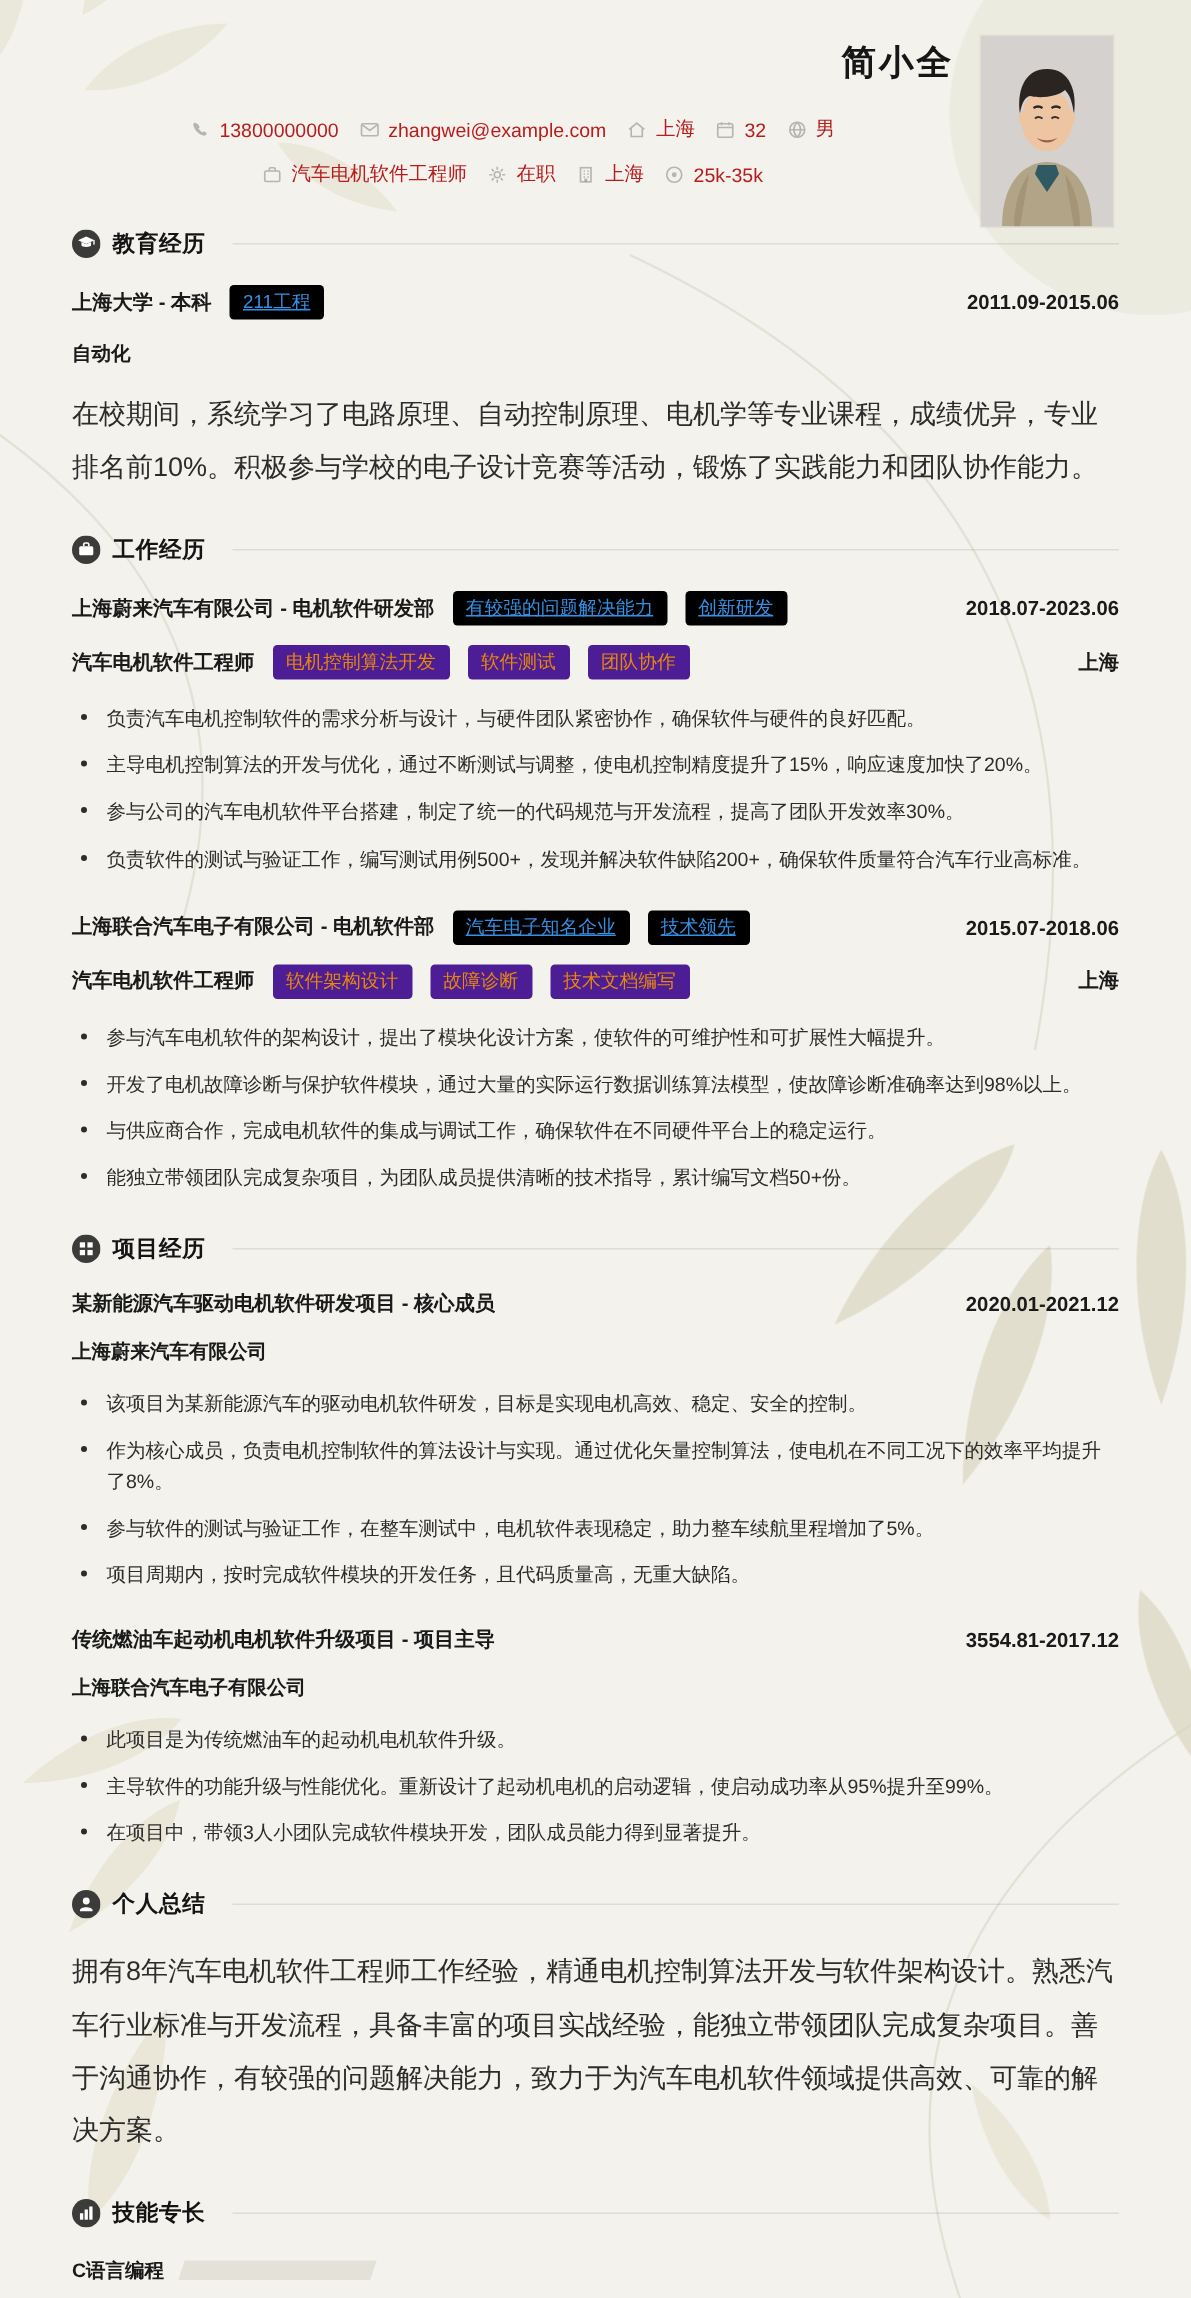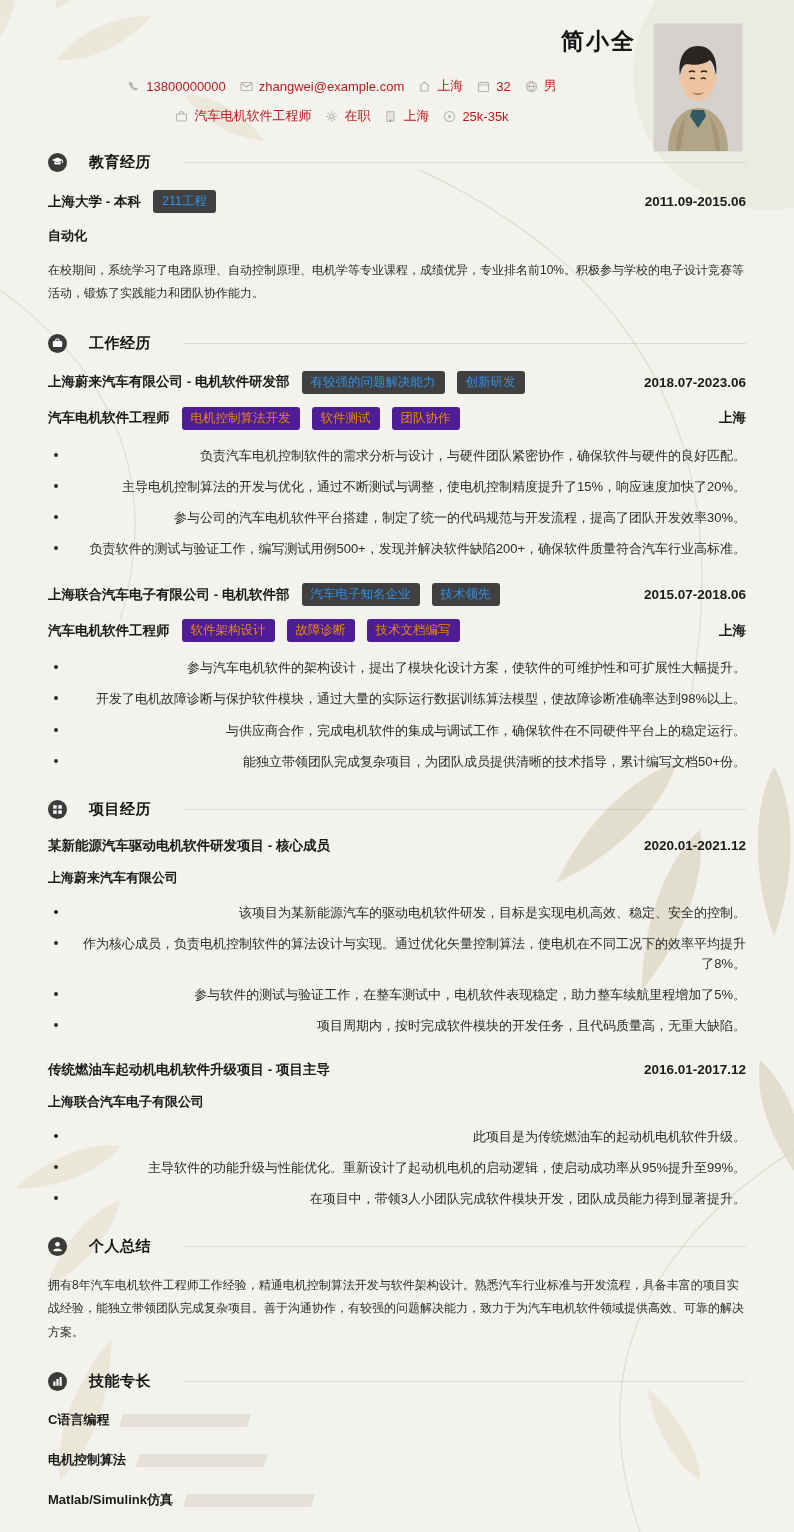--- a/index.html
+++ b/index.html
@@ -19,37 +19,37 @@
   .resume-header { position:relative; padding-right:110px; margin-bottom:26px; }
   .h-name { text-align:right; font-size:23px; font-weight:bold; letter-spacing:2px; color:#161616; margin:10px 0 20px; }
   .contact-row { display:flex; justify-content:center; align-items:center; gap:14px; margin-bottom:12px; font-size:13px; color:#b91c1c; flex-wrap:wrap; }
   .contact-item { display:inline-flex; align-items:center; gap:6px; }
   .c-icon { display:inline-flex; width:13px; height:13px; color:#b7b5ac; }
   .c-icon svg { width:13px; height:13px; }
   .photo-frame { position:absolute; top:-2px; right:4px; width:88px; height:127px; background:#d7d4d2; overflow:hidden; box-shadow:0 0 0 1px rgba(0,0,0,.05); }
 
   
   .section { margin-top:28px; }
-  .sec-head { display:flex; align-items:center; gap:22px; margin-bottom:18px; }
+  .sec-head { display:flex; align-items:center; gap:8px; margin-bottom:18px; }
   .sec-icon { width:19px; height:19px; flex:0 0 auto; display:inline-flex; }
   .sec-title { font-size:15px; font-weight:bold; color:#141414; letter-spacing:.5px; white-space:nowrap; }
   .sec-line { flex:1; height:1px; background:rgba(0,0,0,.09); margin-left:10px; }
 
   .row-between { display:flex; justify-content:space-between; align-items:center; gap:10px; }
   .row-left { display:flex; align-items:center; gap:12px; flex-wrap:wrap; }
   .bold-txt { font-size:13.5px; font-weight:bold; color:#1a1a1a; }
   .date-txt { font-size:13.5px; font-weight:bold; color:#1a1a1a; white-space:nowrap; }
-  .tag-blue { font-size:12.5px; color:#3390e4; background:#404040; padding:3px 9px; border-radius:3px; white-space:nowrap; }
+  .tag-blue { font-size:12.5px; color:#3390e4; background:#000000; padding:3px 9px; border-radius:3px; white-space:nowrap;text-decoration:underline; }
   .tag-orange { font-size:12.5px; color:#e8870e; background:#4c1d95; padding:3px 9px; border-radius:3px; white-space:nowrap; }
 
-  .para { font-size:12px; line-height:1.95; color:#2c2c2c; }
+  .para { font-size:18px; line-height:1.95; color:#2c2c2c; }
   .sub-bold { font-size:13px; font-weight:bold; color:#1a1a1a; margin:14px 0; }
 
   ul.bullets { list-style:none; margin:16px 0 4px 6px; }
-  ul.bullets li { position:relative; padding-left:17px; font-size:13px; color:#2c2c2c; line-height:1.55; margin-bottom:11px;text-align:right; }
+  ul.bullets li { position:relative; padding-left:17px; font-size:13px; color:#2c2c2c; line-height:1.55; margin-bottom:11px; }
   ul.bullets li::before { content:""; position:absolute; left:0; top:7px; width:4px; height:4px; border-radius:50%; background:#2c2c2c; }
 
   .job-block { margin-bottom:24px; }
   .job-block .row-between { margin-bottom:13px; }
 
   
   .skills-grid { display:grid; grid-template-columns:1fr; column-gap:46px; row-gap:22px; margin-top:20px; }
   .skill-row { display:flex; align-items:center; gap:12px; }
   .skill-name { font-size:13px; font-weight:bold; color:#1a1a1a; white-space:nowrap; }
   .skill-bar { width:128px; height:13px; background:#e4e2d8; transform:skewX(-18deg); overflow:hidden; }
@@ -325,21 +325,21 @@
         <li>该项目为某新能源汽车的驱动电机软件研发，目标是实现电机高效、稳定、安全的控制。</li>
         <li>作为核心成员，负责电机控制软件的算法设计与实现。通过优化矢量控制算法，使电机在不同工况下的效率平均提升了8%。</li>
         <li>参与软件的测试与验证工作，在整车测试中，电机软件表现稳定，助力整车续航里程增加了5%。</li>
         <li>项目周期内，按时完成软件模块的开发任务，且代码质量高，无重大缺陷。</li>
       </ul>
     </div>
 
     <div class="job-block">
       <div class="row-between">
         <span class="bold-txt">传统燃油车起动机电机软件升级项目 - 项目主导</span>
-        <span class="date-txt">2016.01-2017.12</span>
+        <span class="date-txt">3554.81-2017.12</span>
       </div>
       <div class="sub-bold">上海联合汽车电子有限公司</div>
       <ul class="bullets">
         <li>此项目是为传统燃油车的起动机电机软件升级。</li>
         <li>主导软件的功能升级与性能优化。重新设计了起动机电机的启动逻辑，使启动成功率从95%提升至99%。</li>
         <li>在项目中，带领3人小团队完成软件模块开发，团队成员能力得到显著提升。</li>
       </ul>
     </div>
   </div>
 

